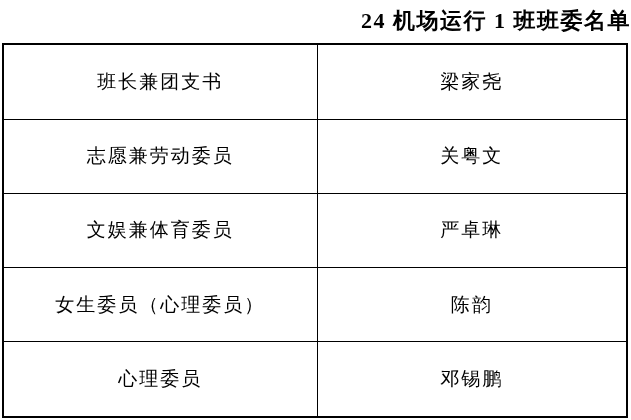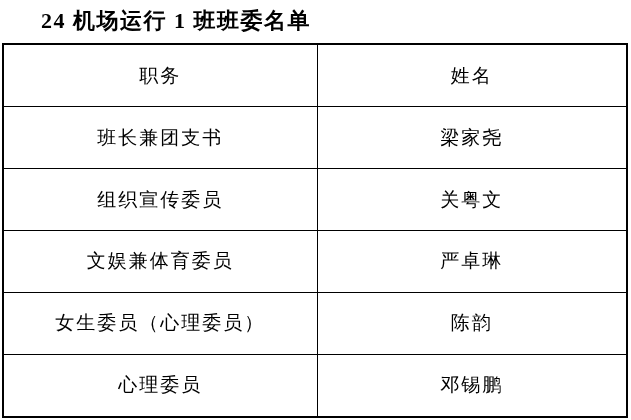--- a/index.html
+++ b/index.html
@@ -11,21 +11,21 @@
     background: #ffffff;
     font-family: "Liberation Serif", "DejaVu Serif", serif;
     color: #000000;
     overflow: hidden;
   }
   .doc-title {
     position: absolute;
     top: 6px;
     left: 0;
     width: 631px;
-    text-align: left;
+    text-align: right;
     font-size: 22px;
     font-weight: bold;
     letter-spacing: 1.5px;
     color: #000000;
     white-space: nowrap;
     padding-left: 41px;
   }
   table.roster {
     position: absolute;
     top: 43px;
@@ -56,29 +56,25 @@
 
 <div class="doc-title">24 机场运行 1 班班委名单</div>
 
 <table class="roster">
   <colgroup>
     <col class="col-position">
     <col class="col-name">
   </colgroup>
   <tbody>
     <tr>
-      <th>职务</th>
-      <th>姓名</th>
-    </tr>
-    <tr>
       <td>班长兼团支书</td>
       <td>梁家尧</td>
     </tr>
     <tr>
-      <td>组织宣传委员</td>
+      <td>志愿兼劳动委员</td>
       <td>关粤文</td>
     </tr>
     <tr>
       <td>文娱兼体育委员</td>
       <td>严卓琳</td>
     </tr>
     <tr>
       <td>女生委员（心理委员）</td>
       <td>陈韵</td>
     </tr>

